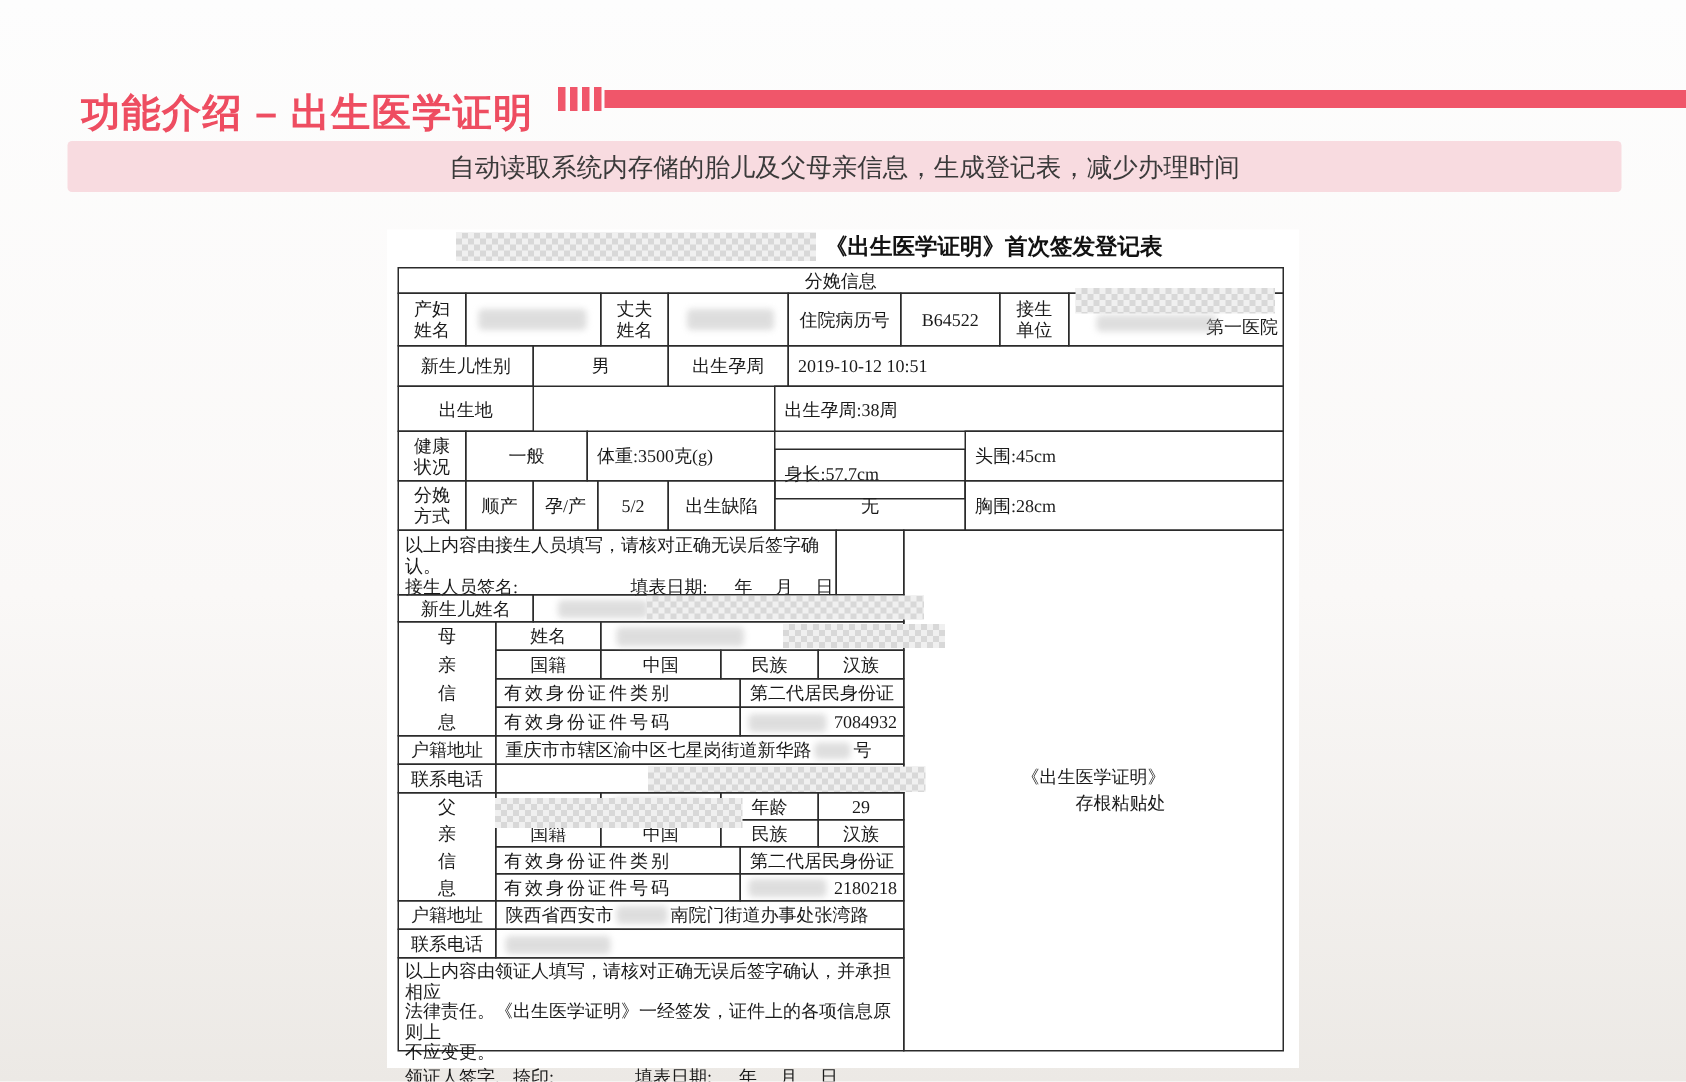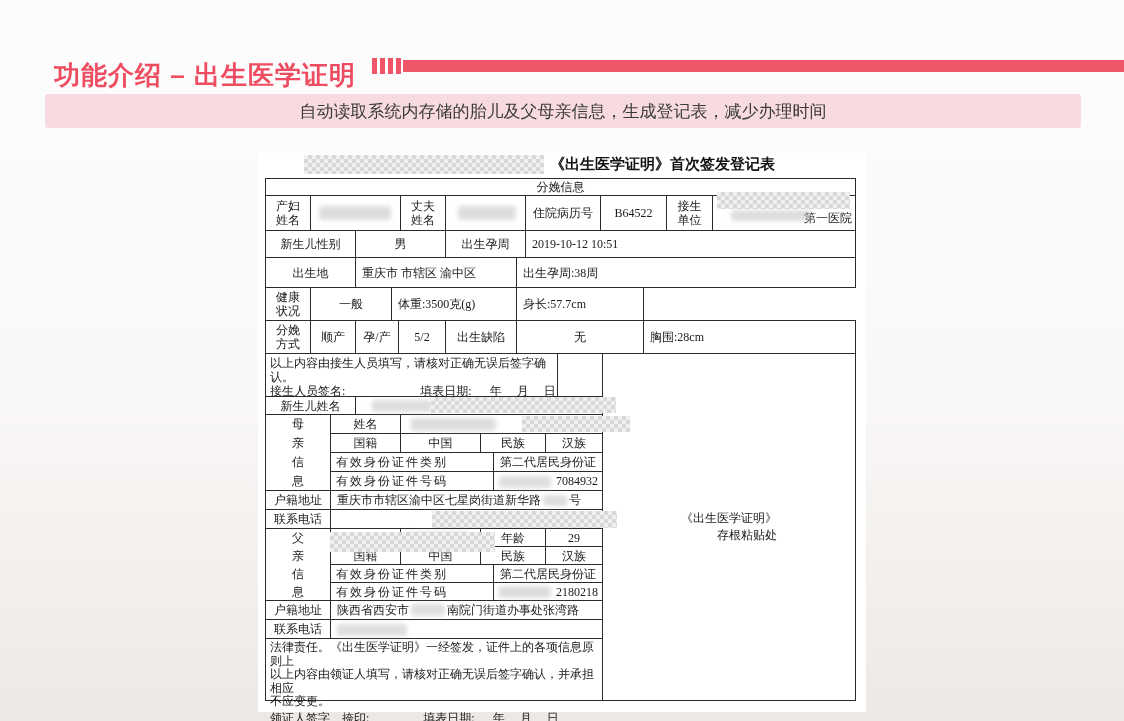--- a/index.html
+++ b/index.html
@@ -80,28 +80,28 @@
       <span class="blur" style="left:18px;top:14px;width:80px;height:11px"></span>
       <span style="position:absolute;right:3px;bottom:5px">第一医院</span>
     </div>
 
     <div class="c" style="left:0;top:52px;width:91px;height:28px">新生儿性别</div>
     <div class="c" style="left:90px;top:52px;width:91px;height:28px">男</div>
     <div class="c" style="left:180px;top:52px;width:81px;height:28px">出生孕周</div>
     <div class="c cl" style="left:260px;top:52px;width:331px;height:28px">2019-10-12 10:51</div>
 
     <div class="c" style="left:0;top:79px;width:91px;height:31px">出生地</div>
-    <div class="c cl ws-pre" style="left:90px;top:79px;width:162px;height:31px">重庆市 市辖区 渝中区</div>
     <div class="c cl" style="left:251px;top:79px;width:340px;height:31px">出生孕周:38周</div>
 
     <div class="c pl" style="left:0;top:109px;width:46px;height:34px">健康
 状况</div>
     <div class="c" style="left:45px;top:109px;width:82px;height:34px">一般</div>
     <div class="c cl" style="left:126px;top:109px;width:126px;height:34px">体重:3500克(g)</div>
-    <div class="c cl" style="left:251px;top:109px;width:128px;height:34px">身长:57.7cm</div>
+    <div class="c cl" style="left:251px;top:121px;width:128px;height:34px">身长:57.7cm</div>
+    <div class="c cl" style="left:378px;top:109px;width:213px;height:34px">头围:45cm</div>
 
     <div class="c pl" style="left:0;top:142px;width:46px;height:34px">分娩
 方式</div>
     <div class="c" style="left:45px;top:142px;width:46px;height:34px">顺产</div>
     <div class="c" style="left:90px;top:142px;width:44px;height:34px">孕/产</div>
     <div class="c" style="left:133px;top:142px;width:48px;height:34px">5/2</div>
     <div class="c" style="left:180px;top:142px;width:72px;height:34px">出生缺陷</div>
     <div class="c" style="left:251px;top:142px;width:128px;height:34px">无</div>
     <div class="c cl" style="left:378px;top:142px;width:213px;height:34px">胸围:28cm</div>
 
@@ -178,20 +178,20 @@
       <span>陕西省西安市</span>
       <span class="blur-inline" style="width:34px;height:12px;margin:0 2px"></span>
       <span>南院门街道办事处张湾路</span>
     </div>
     <div class="c" style="left:0;top:441px;width:66px;height:20px">联系电话</div>
     <div class="c cl" style="left:65px;top:441px;width:273px;height:20px">
       <span class="blur" style="left:6px;top:4px;width:70px;height:12px"></span>
     </div>
 
     <div class="c notebox" style="left:0;top:460px;width:338px;height:63px;line-height:13.5px">
+      <span>以上内容由领证人填写，请核对正确无误后签字确认，并承担相应</span>
       <span>法律责任。《出生医学证明》一经签发，证件上的各项信息原则上</span>
-      <span>以上内容由领证人填写，请核对正确无误后签字确认，并承担相应</span>
       <span>不应变更。</span>
       <span class="ws-pre" style="margin-top:3px">领证人签字、捺印:                  填表日期:      年     月     日</span>
     </div>
 
   </div>
 </div>
 
 </body></html>

